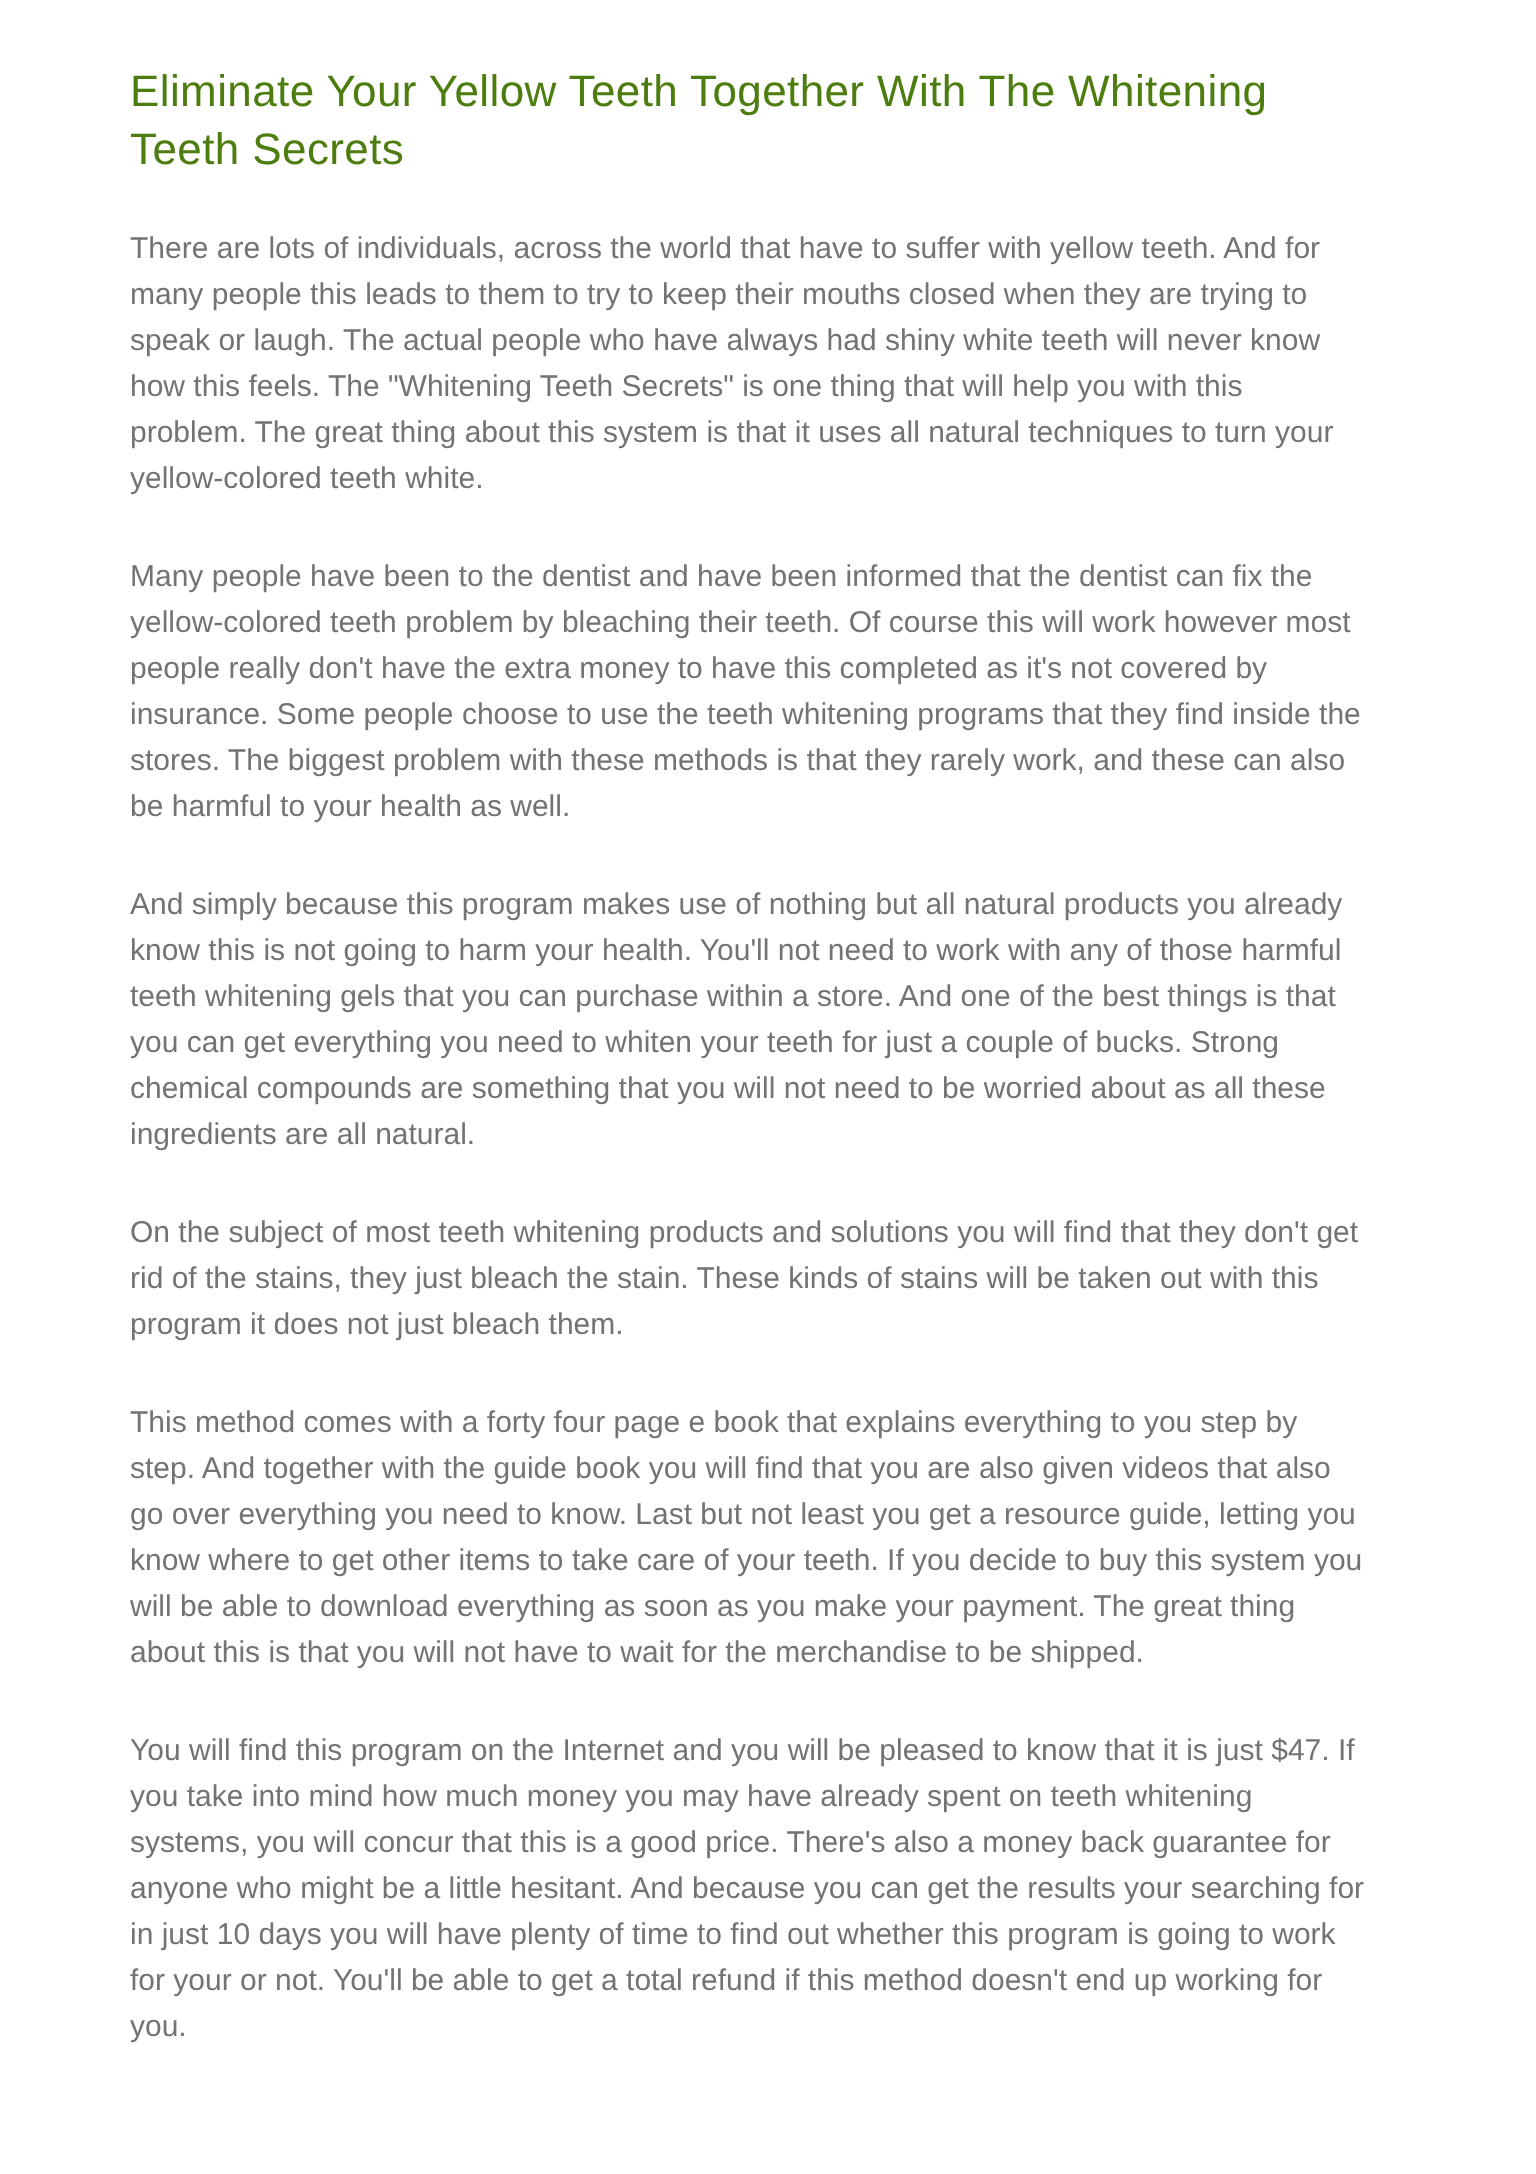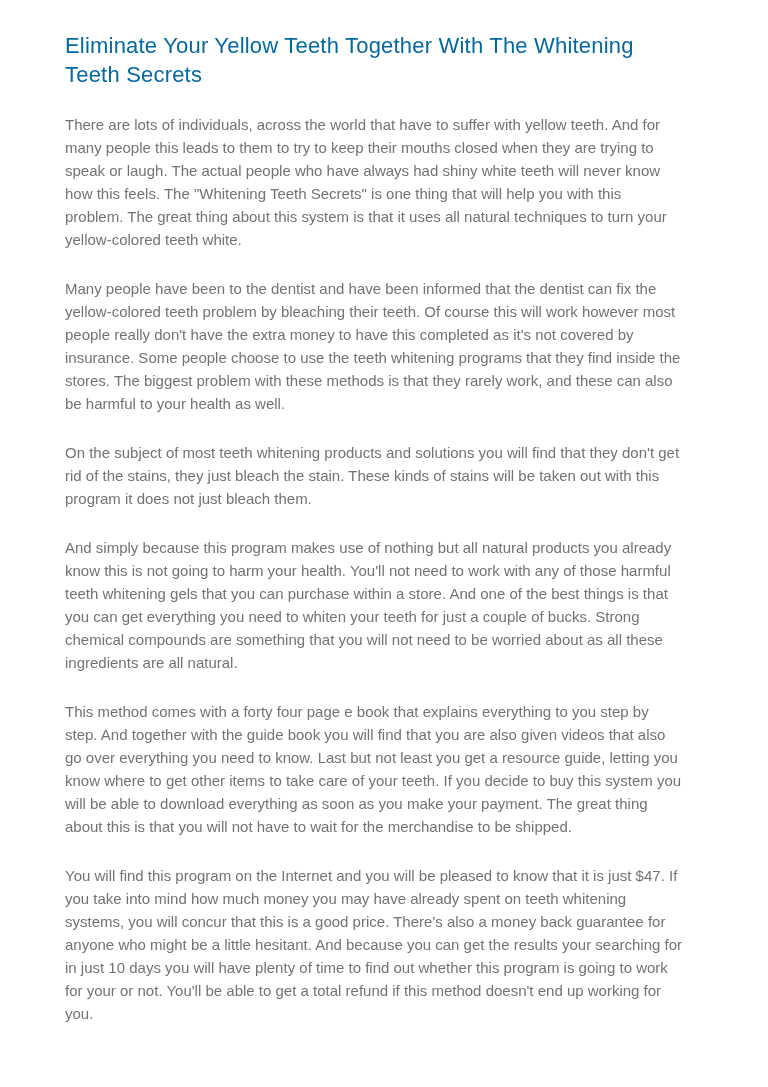--- a/index.html
+++ b/index.html
@@ -18,21 +18,21 @@
     color: #1e1e1e;
     overflow: hidden;
   }
   .title {
     font-size: 22px;
     line-height: 29px;
     font-weight: 400;
     letter-spacing: 0.2px;
     margin: 0 0 24px 0;
     white-space: pre-line;
-    color: #0369a1;
+    color: #4d7c0f;
   }
   .body-text p {
     font-size: 15px;
     line-height: 23px;
     font-weight: 400;
     margin: 0 0 26px 0;
     white-space: pre-line;
     color: #737373;
   }
 </style>
@@ -48,29 +48,29 @@
 speak or laugh. The actual people who have always had shiny white teeth will never know
 how this feels. The "Whitening Teeth Secrets" is one thing that will help you with this
 problem. The great thing about this system is that it uses all natural techniques to turn your
 yellow-colored teeth white.</p>
     <p>Many people have been to the dentist and have been informed that the dentist can fix the
 yellow-colored teeth problem by bleaching their teeth. Of course this will work however most
 people really don't have the extra money to have this completed as it's not covered by
 insurance. Some people choose to use the teeth whitening programs that they find inside the
 stores. The biggest problem with these methods is that they rarely work, and these can also
 be harmful to your health as well.</p>
-    <p>On the subject of most teeth whitening products and solutions you will find that they don't get
-rid of the stains, they just bleach the stain. These kinds of stains will be taken out with this
-program it does not just bleach them.</p>
     <p>And simply because this program makes use of nothing but all natural products you already
 know this is not going to harm your health. You'll not need to work with any of those harmful
 teeth whitening gels that you can purchase within a store. And one of the best things is that
 you can get everything you need to whiten your teeth for just a couple of bucks. Strong
 chemical compounds are something that you will not need to be worried about as all these
 ingredients are all natural.</p>
+    <p>On the subject of most teeth whitening products and solutions you will find that they don't get
+rid of the stains, they just bleach the stain. These kinds of stains will be taken out with this
+program it does not just bleach them.</p>
     <p>This method comes with a forty four page e book that explains everything to you step by
 step. And together with the guide book you will find that you are also given videos that also
 go over everything you need to know. Last but not least you get a resource guide, letting you
 know where to get other items to take care of your teeth. If you decide to buy this system you
 will be able to download everything as soon as you make your payment. The great thing
 about this is that you will not have to wait for the merchandise to be shipped.</p>
     <p>You will find this program on the Internet and you will be pleased to know that it is just $47. If
 you take into mind how much money you may have already spent on teeth whitening
 systems, you will concur that this is a good price. There's also a money back guarantee for
 anyone who might be a little hesitant. And because you can get the results your searching for

